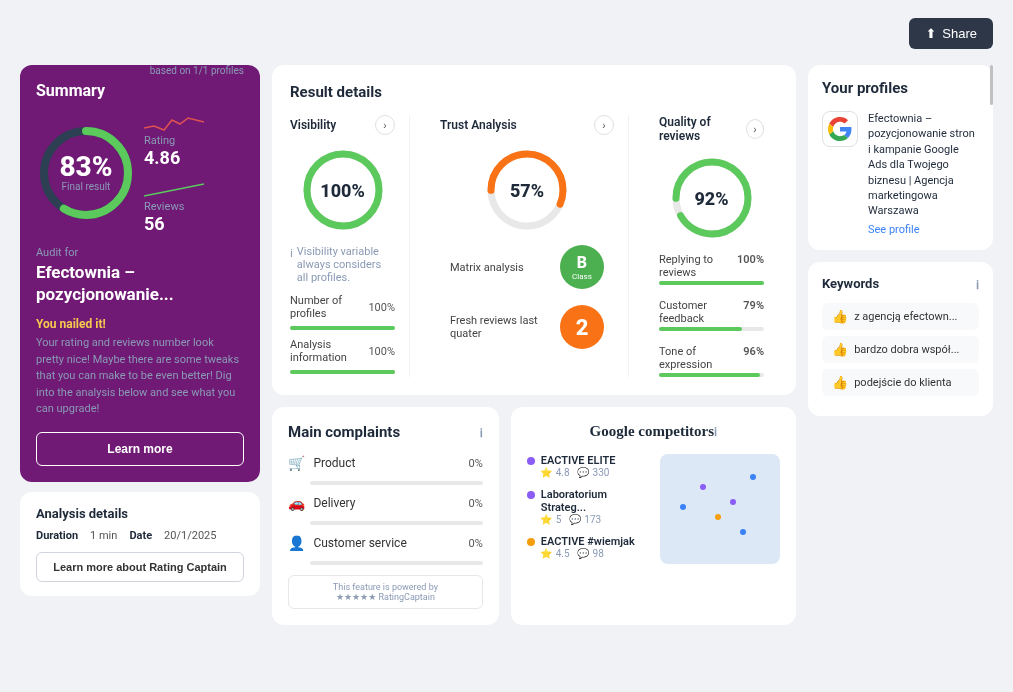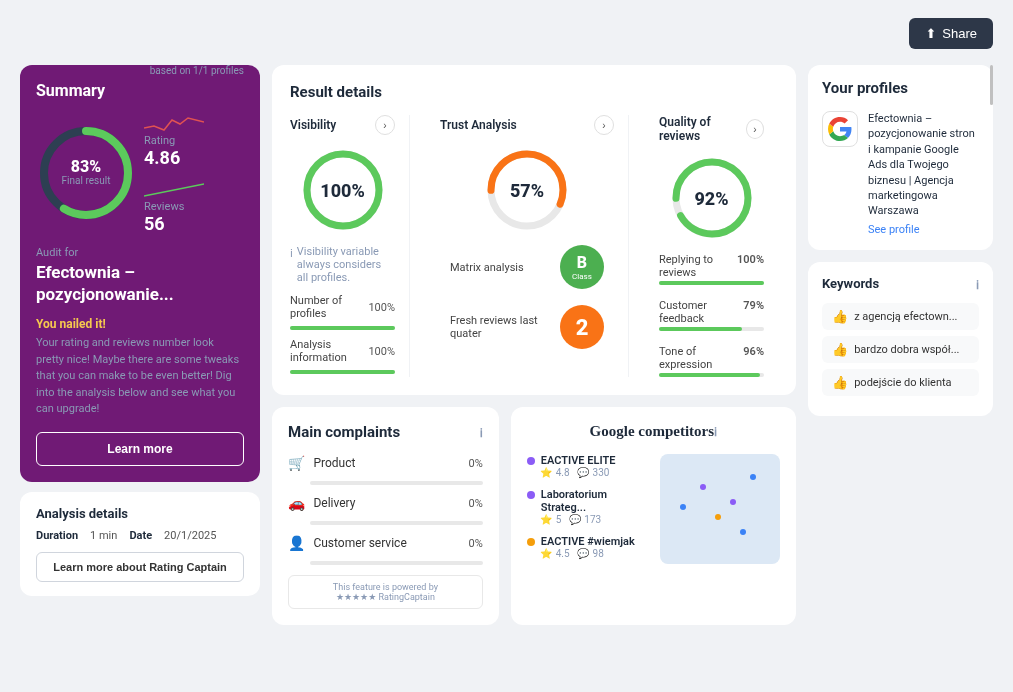--- a/index.html
+++ b/index.html
@@ -87,21 +87,21 @@
 
     .circle-text {
       position: absolute;
       top: 50%;
       left: 50%;
       transform: translate(-50%, -50%);
       text-align: center;
     }
 
     .circle-percent {
-      font-size: 16px;
+      font-size: 28px;
       font-weight: 800;
       color: #fff;
       line-height: 1;
     }
 
     .circle-label {
       font-size: 10px;
       color: #8a9ab5;
       line-height: 1.2;
     }

